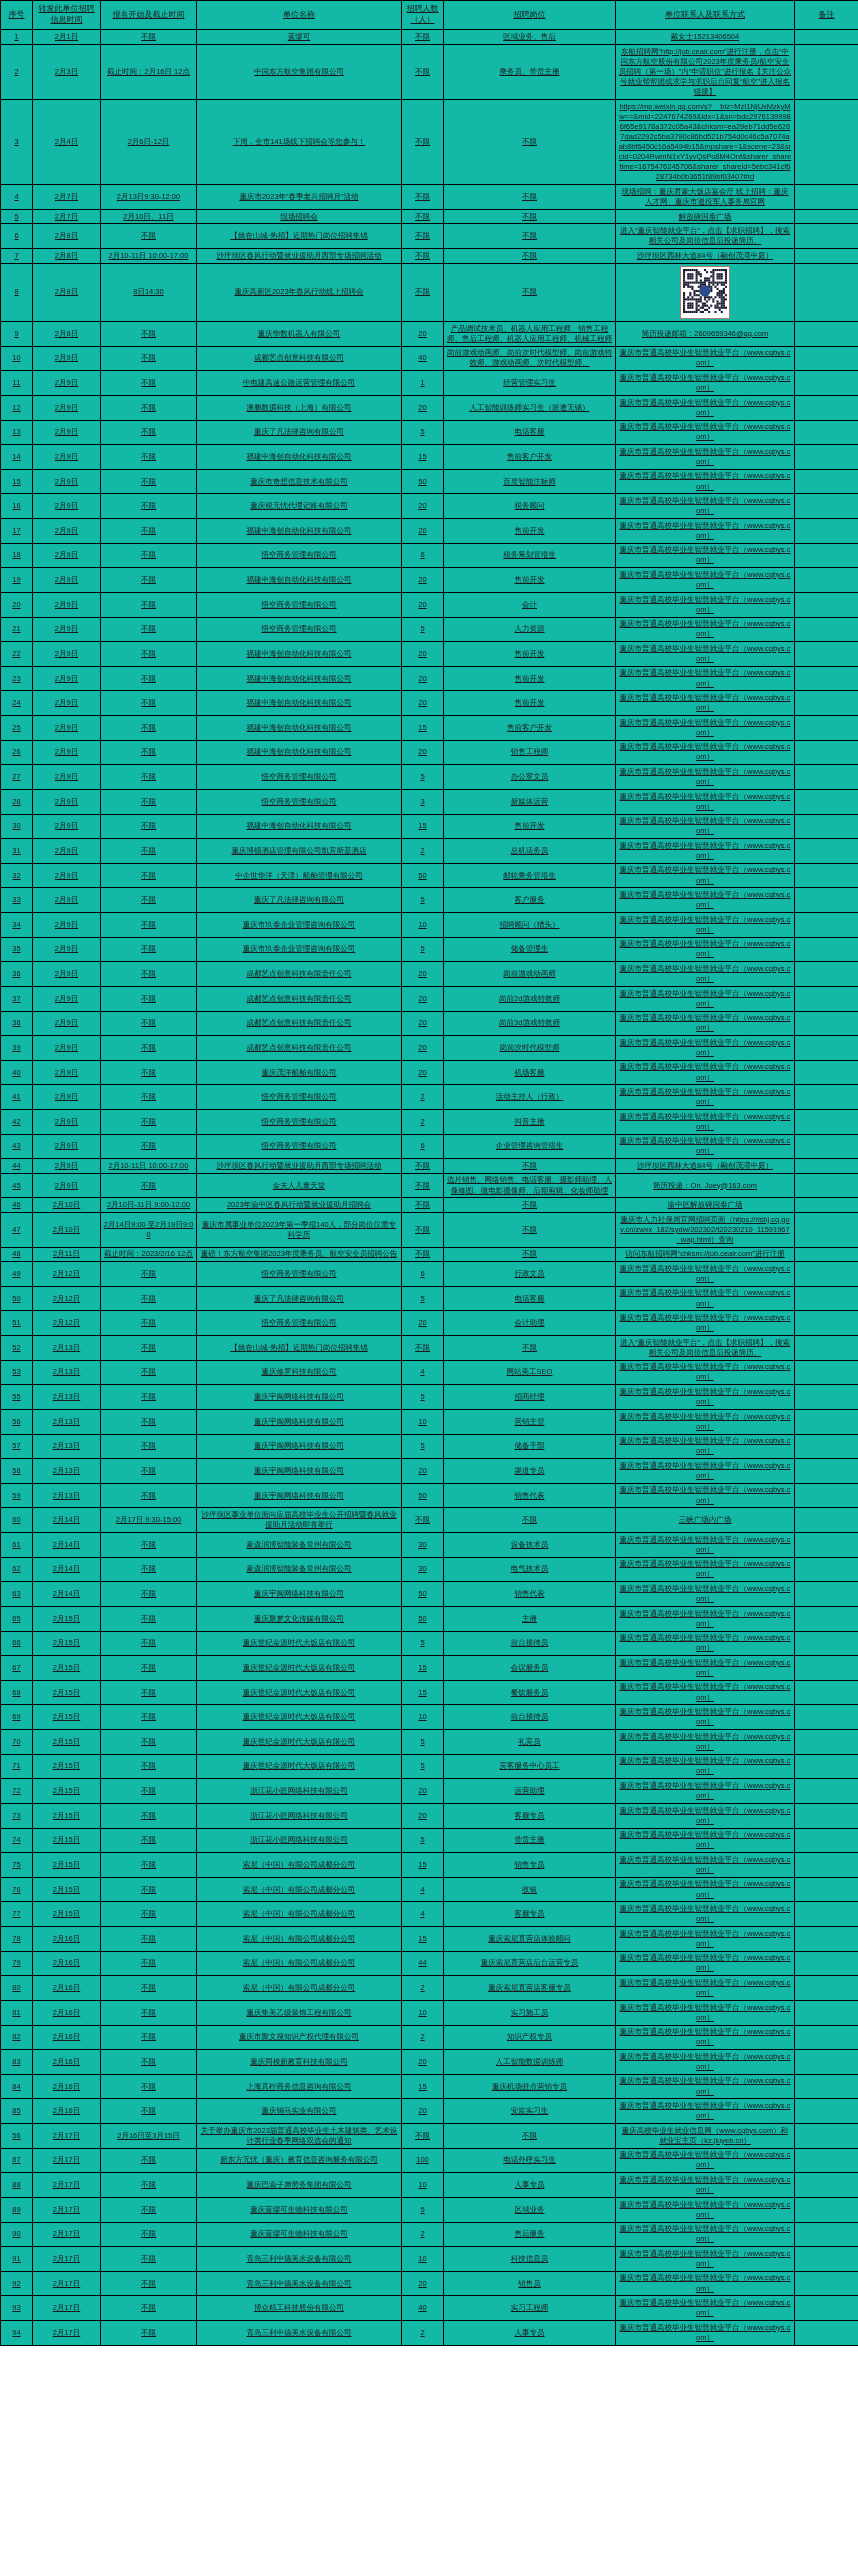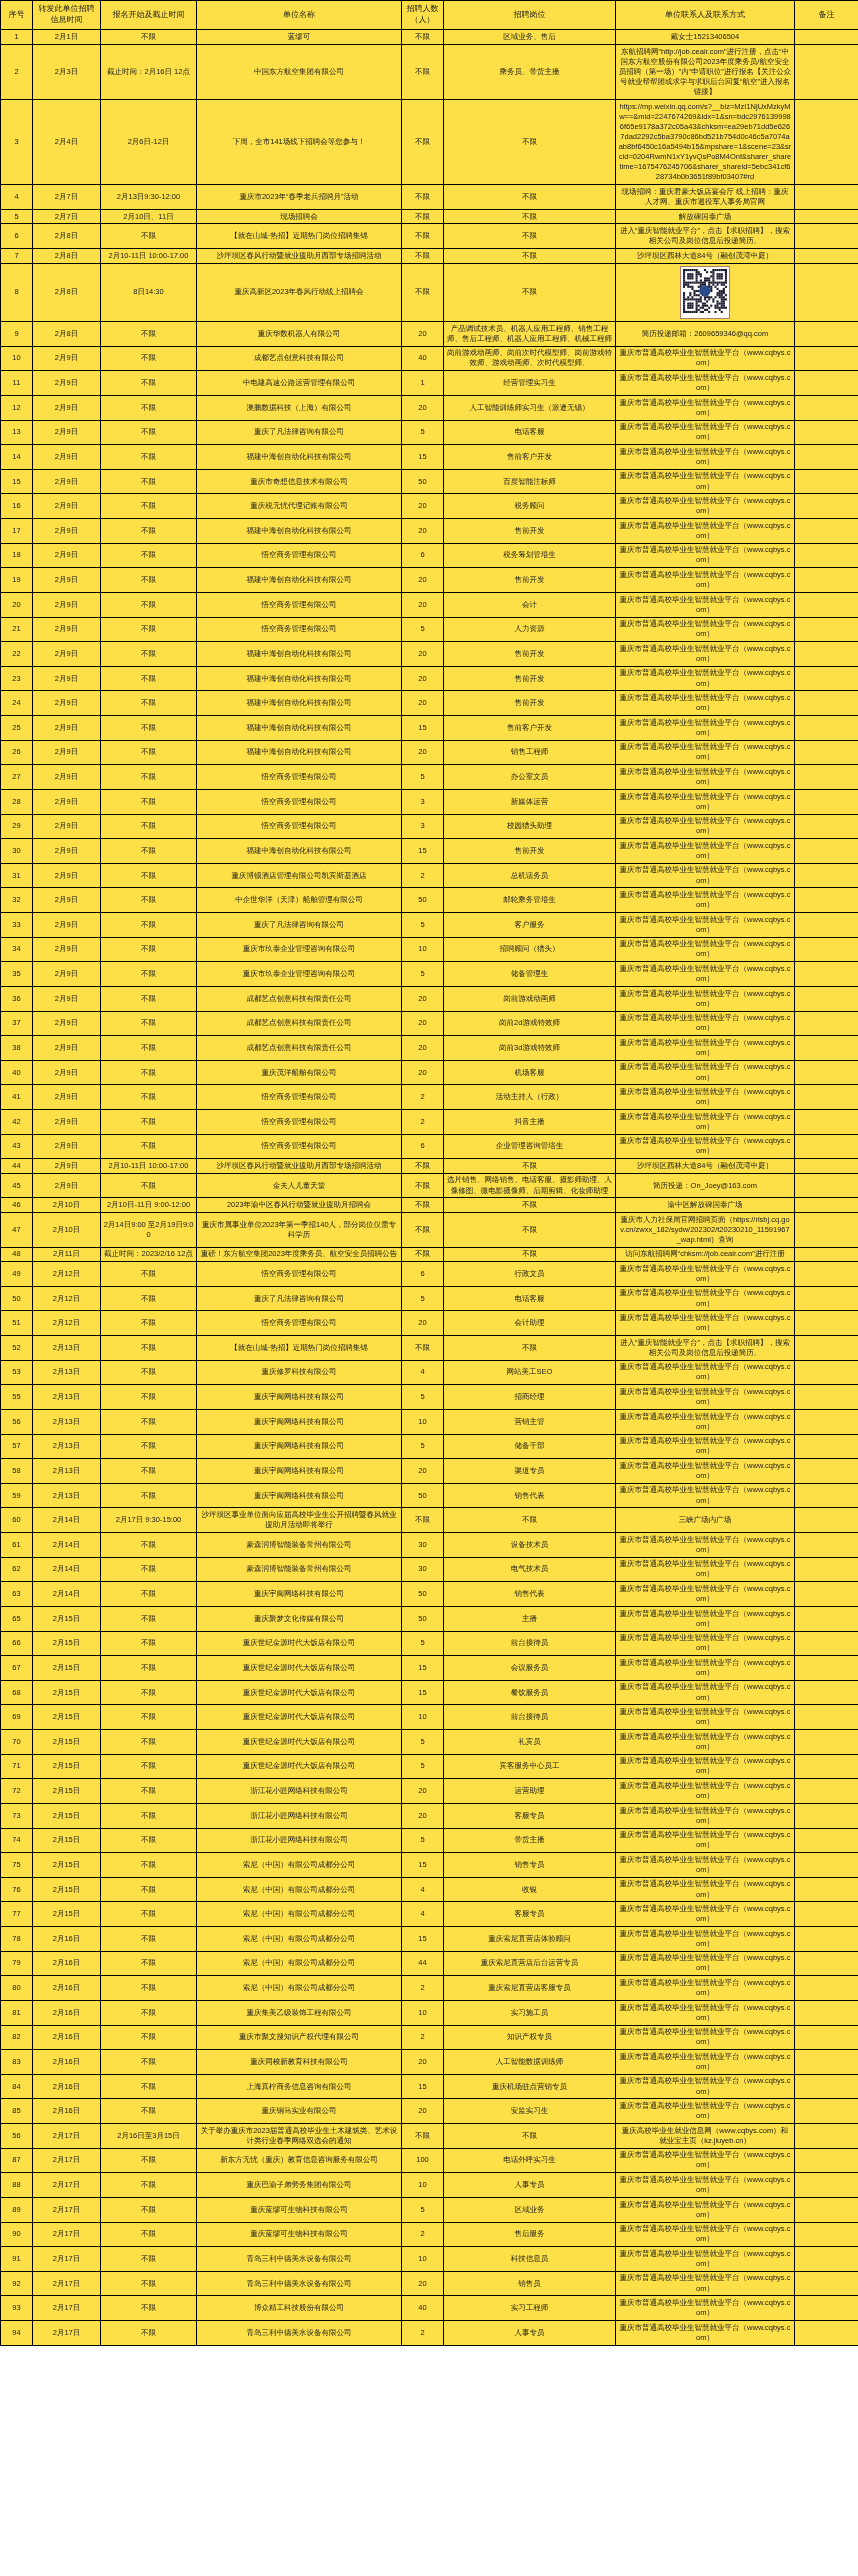--- a/index.html
+++ b/index.html
@@ -1,17 +1,17 @@
 <!DOCTYPE html>
 <html style="font-size:13.4px"><head>
 <meta charset="utf-8">
 <style>
   html,body{margin:0;padding:0;background:#ffffff;}
   body{width:858px;font-family:"Liberation Sans","DejaVu Sans",sans-serif;color:#1a1a1a;}
-  table{border-collapse:collapse;width:858px;table-layout:fixed;background:#fde047;}
+  table{border-collapse:collapse;width:858px;table-layout:fixed;background:#14b8a6;text-decoration:underline;}
   th,td{border:0.8px solid #000;font-size:7.5px;line-height:1.35;text-align:center;vertical-align:middle;padding:1.7px 2.5px;word-break:break-all;overflow-wrap:anywhere;}
   th{font-weight:normal;font-size:8px;padding:3.4px 1.7px;}
   col.c-seq{width:32px;} col.c-forward{width:68px;} col.c-signup{width:96px;}
   col.c-company{width:205px;} col.c-count{width:42px;} col.c-jobs{width:172px;}
   col.c-contact{width:179px;} col.c-note{width:64px;}
   td.qr-cell{padding:2.5px;}
   .qr-box{display:inline-block;border:0.8px solid #b07a6a;padding:1.7px;background:#fff;}
 </style>
 </head>
 <body>
@@ -553,30 +553,20 @@
         <td>28</td>
         <td>2月9日</td>
         <td>不限</td>
         <td>悟空商务管理有限公司</td>
         <td>3</td>
         <td>新媒体运营</td>
         <td>重庆市普通高校毕业生智慧就业平台（www.cqbys.com）</td>
         <td></td>
       </tr>
       <tr>
-        <td>29</td>
-        <td>2月9日</td>
-        <td>不限</td>
-        <td>悟空商务管理有限公司</td>
-        <td>3</td>
-        <td>校园猎头助理</td>
-        <td>重庆市普通高校毕业生智慧就业平台（www.cqbys.com）</td>
-        <td></td>
-      </tr>
-      <tr>
         <td>30</td>
         <td>2月9日</td>
         <td>不限</td>
         <td>福建中海创自动化科技有限公司</td>
         <td>15</td>
         <td>售前开发</td>
         <td>重庆市普通高校毕业生智慧就业平台（www.cqbys.com）</td>
         <td></td>
       </tr>
       <tr>
@@ -649,20 +639,30 @@
         <td>重庆市普通高校毕业生智慧就业平台（www.cqbys.com）</td>
         <td></td>
       </tr>
       <tr>
         <td>38</td>
         <td>2月9日</td>
         <td>不限</td>
         <td>成都艺点创意科技有限责任公司</td>
         <td>20</td>
         <td>岗前3d游戏特效师</td>
+        <td>重庆市普通高校毕业生智慧就业平台（www.cqbys.com）</td>
+        <td></td>
+      </tr>
+      <tr>
+        <td>39</td>
+        <td>2月9日</td>
+        <td>不限</td>
+        <td>成都艺点创意科技有限责任公司</td>
+        <td>20</td>
+        <td>岗前次时代模型师</td>
         <td>重庆市普通高校毕业生智慧就业平台（www.cqbys.com）</td>
         <td></td>
       </tr>
       <tr>
         <td>40</td>
         <td>2月9日</td>
         <td>不限</td>
         <td>重庆茂洋船舶有限公司</td>
         <td>20</td>
         <td>机场客服</td>

